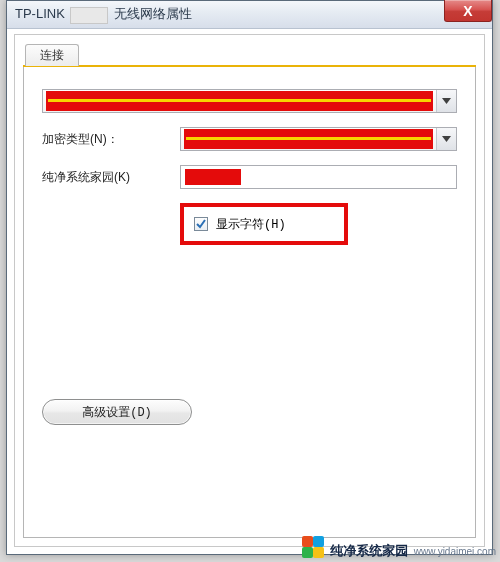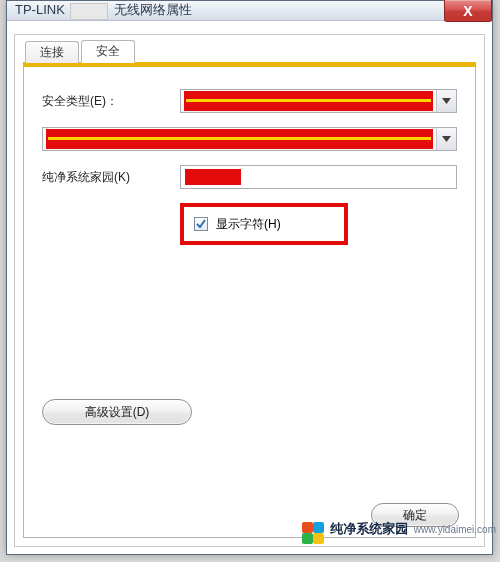--- a/index.html
+++ b/index.html
@@ -13,21 +13,21 @@
   }
   .window {
     position: absolute;
     left: 6px; top: 0;
     width: 487px; height: 555px;
     background: #fff;
     border: 1px solid #5a6a7a;
     box-shadow: 0 0 8px rgba(0,0,0,.3);
   }
   .titlebar {
-    height: 20px;
+    height: 28px;
     background: linear-gradient(to bottom, #f4f7fb 0%, #e6ecf3 40%, #d7deea 100%);
     border-bottom: 1px solid #b8c2d0;
     display: flex; align-items: center;
     padding-left: 8px;
     position: relative;
   }
   .titlebar .title {
     color: #2b3a4c;
     font-size: 13px;
     white-space: nowrap;
@@ -64,22 +64,23 @@
   .inner {
     position: absolute;
     left: 8px; right: 8px; top: 8px; bottom: 8px;
     background: #fff;
   }
   
   .tabstrip {
     height: 24px;
     display: flex;
     align-items: flex-end;
-    border-bottom: 5px solid #eab308;
+    border-bottom: 2px solid #eab308;
     padding-left: 2px;
+    gap: 13px;
   }
   .tab {
     height: 22px;
     padding: 0 14px;
     border: 1px solid #b5b5b5;
     border-bottom: none;
     background: linear-gradient(to bottom, #fcfcfc, #ececec);
     margin-right: 2px;
     border-top-left-radius: 3px;
     border-top-right-radius: 3px;
@@ -157,20 +158,21 @@
     background: #e40b0b;
   }
   .check-area {
     margin-left: 138px;
     margin-top: 6px;
     width: 168px;
     height: 42px;
     border: 4px solid #e40b0b;
     display: flex; align-items: center;
     padding-left: 10px;
+    font-family: Liberation Mono, monospace;
   }
   .chk {
     width: 14px; height: 14px;
     border: 1px solid #7a8a99;
     background: linear-gradient(to bottom, #fdfdfd, #e9eef3);
     display: flex; align-items: center; justify-content: center;
     margin-right: 8px;
   }
   .chk svg { display:block; }
   .adv-btn {
@@ -180,31 +182,32 @@
   }
   .w7btn {
     height: 26px;
     border: 1px solid #8e8f8f;
     border-radius: 13px;
     background: linear-gradient(to bottom, #fdfdfd 0%, #f2f2f2 45%, #e7e7e7 55%, #e2e2e2 100%);
     display: flex; align-items: center; justify-content: center;
     color: #222;
     cursor: pointer;
     box-shadow: inset 0 0 0 1px rgba(255,255,255,.6);
+    font-family: Liberation Mono, monospace;
   }
   .dlg-buttons {
     position: absolute;
     right: 16px; bottom: 10px;
     display: flex; gap: 8px;
   }
   .dlg-buttons .w7btn { width: 88px; height: 24px; }
   .watermark {
     position: absolute;
-    right: 4px; bottom: 16px;
-    display: flex; align-items: flex-start;
+    right: 4px; bottom: 2px;
+    display: flex; align-items: flex-end;
     font-size: 13px;
     color: #152847;
     font-weight: 600;
     pointer-events: none;
   }
   .wm-logo {
     width: 26px; height: 26px;
     margin-right: 4px;
     position: relative;
   }
@@ -233,74 +236,68 @@
     </div>
   </div>
 
   <div class="client">
     <div class="inner">
 
       <div class="tabstrip">
         <div class="tab">
           <span>连接</span>
         </div>
-        <div class="tab active">
-          <span>安全</span>
-        </div>
       </div>
 
       <div class="tabpage">
-
-        <div class="form-row">
-          <div class="form-label">安全类型(E)：</div>
-          <div class="combo">
-            <div class="value-mask"></div>
-            <div class="arrow">
-              <svg width="9" height="6" viewBox="0 0 9 6">
-                  <path d="M0 0 L9 0 L4.5 6 Z" fill="#404040"></path>
-                </svg>
-            </div>
-          </div>
-        </div>
 
         <div class="form-row">
           <div class="combo">
             <div class="value-mask"></div>
             <div class="arrow">
               <svg width="9" height="6" viewBox="0 0 9 6">
                   <path d="M0 0 L9 0 L4.5 6 Z" fill="#404040"></path>
                 </svg>
             </div>
           </div>
         </div>
 
         <div class="form-row">
+          <div class="form-label">加密类型(N)：</div>
+          <div class="combo">
+            <div class="value-mask"></div>
+            <div class="arrow">
+              <svg width="9" height="6" viewBox="0 0 9 6">
+                  <path d="M0 0 L9 0 L4.5 6 Z" fill="#404040"></path>
+                </svg>
+            </div>
+          </div>
+        </div>
+
+        <div class="form-row">
           <div class="form-label">纯净系统家园(K)</div>
           <div class="txt">
             <div class="mask"></div>
           </div>
         </div>
 
         <div class="check-area">
           <div class="chk">
             <svg width="10" height="10" viewBox="0 0 10 10">
               <path d="M1 5 L4 8 L9 1" stroke="#2a6fb5" stroke-width="2" fill="none"></path>
             </svg>
           </div>
           <span>显示字符(H)</span>
         </div>
 
         <div class="adv-btn w7btn">
           <span>高级设置(D)</span>
         </div>
 
         <div class="dlg-buttons">
-          <div class="w7btn">
-            <span>确定</span>
-          </div>
         </div>
 
       </div>
     </div>
   </div>
 </div>
 
 <div class="watermark">
   <div class="wm-logo">
     <span class="wm-a"></span>

